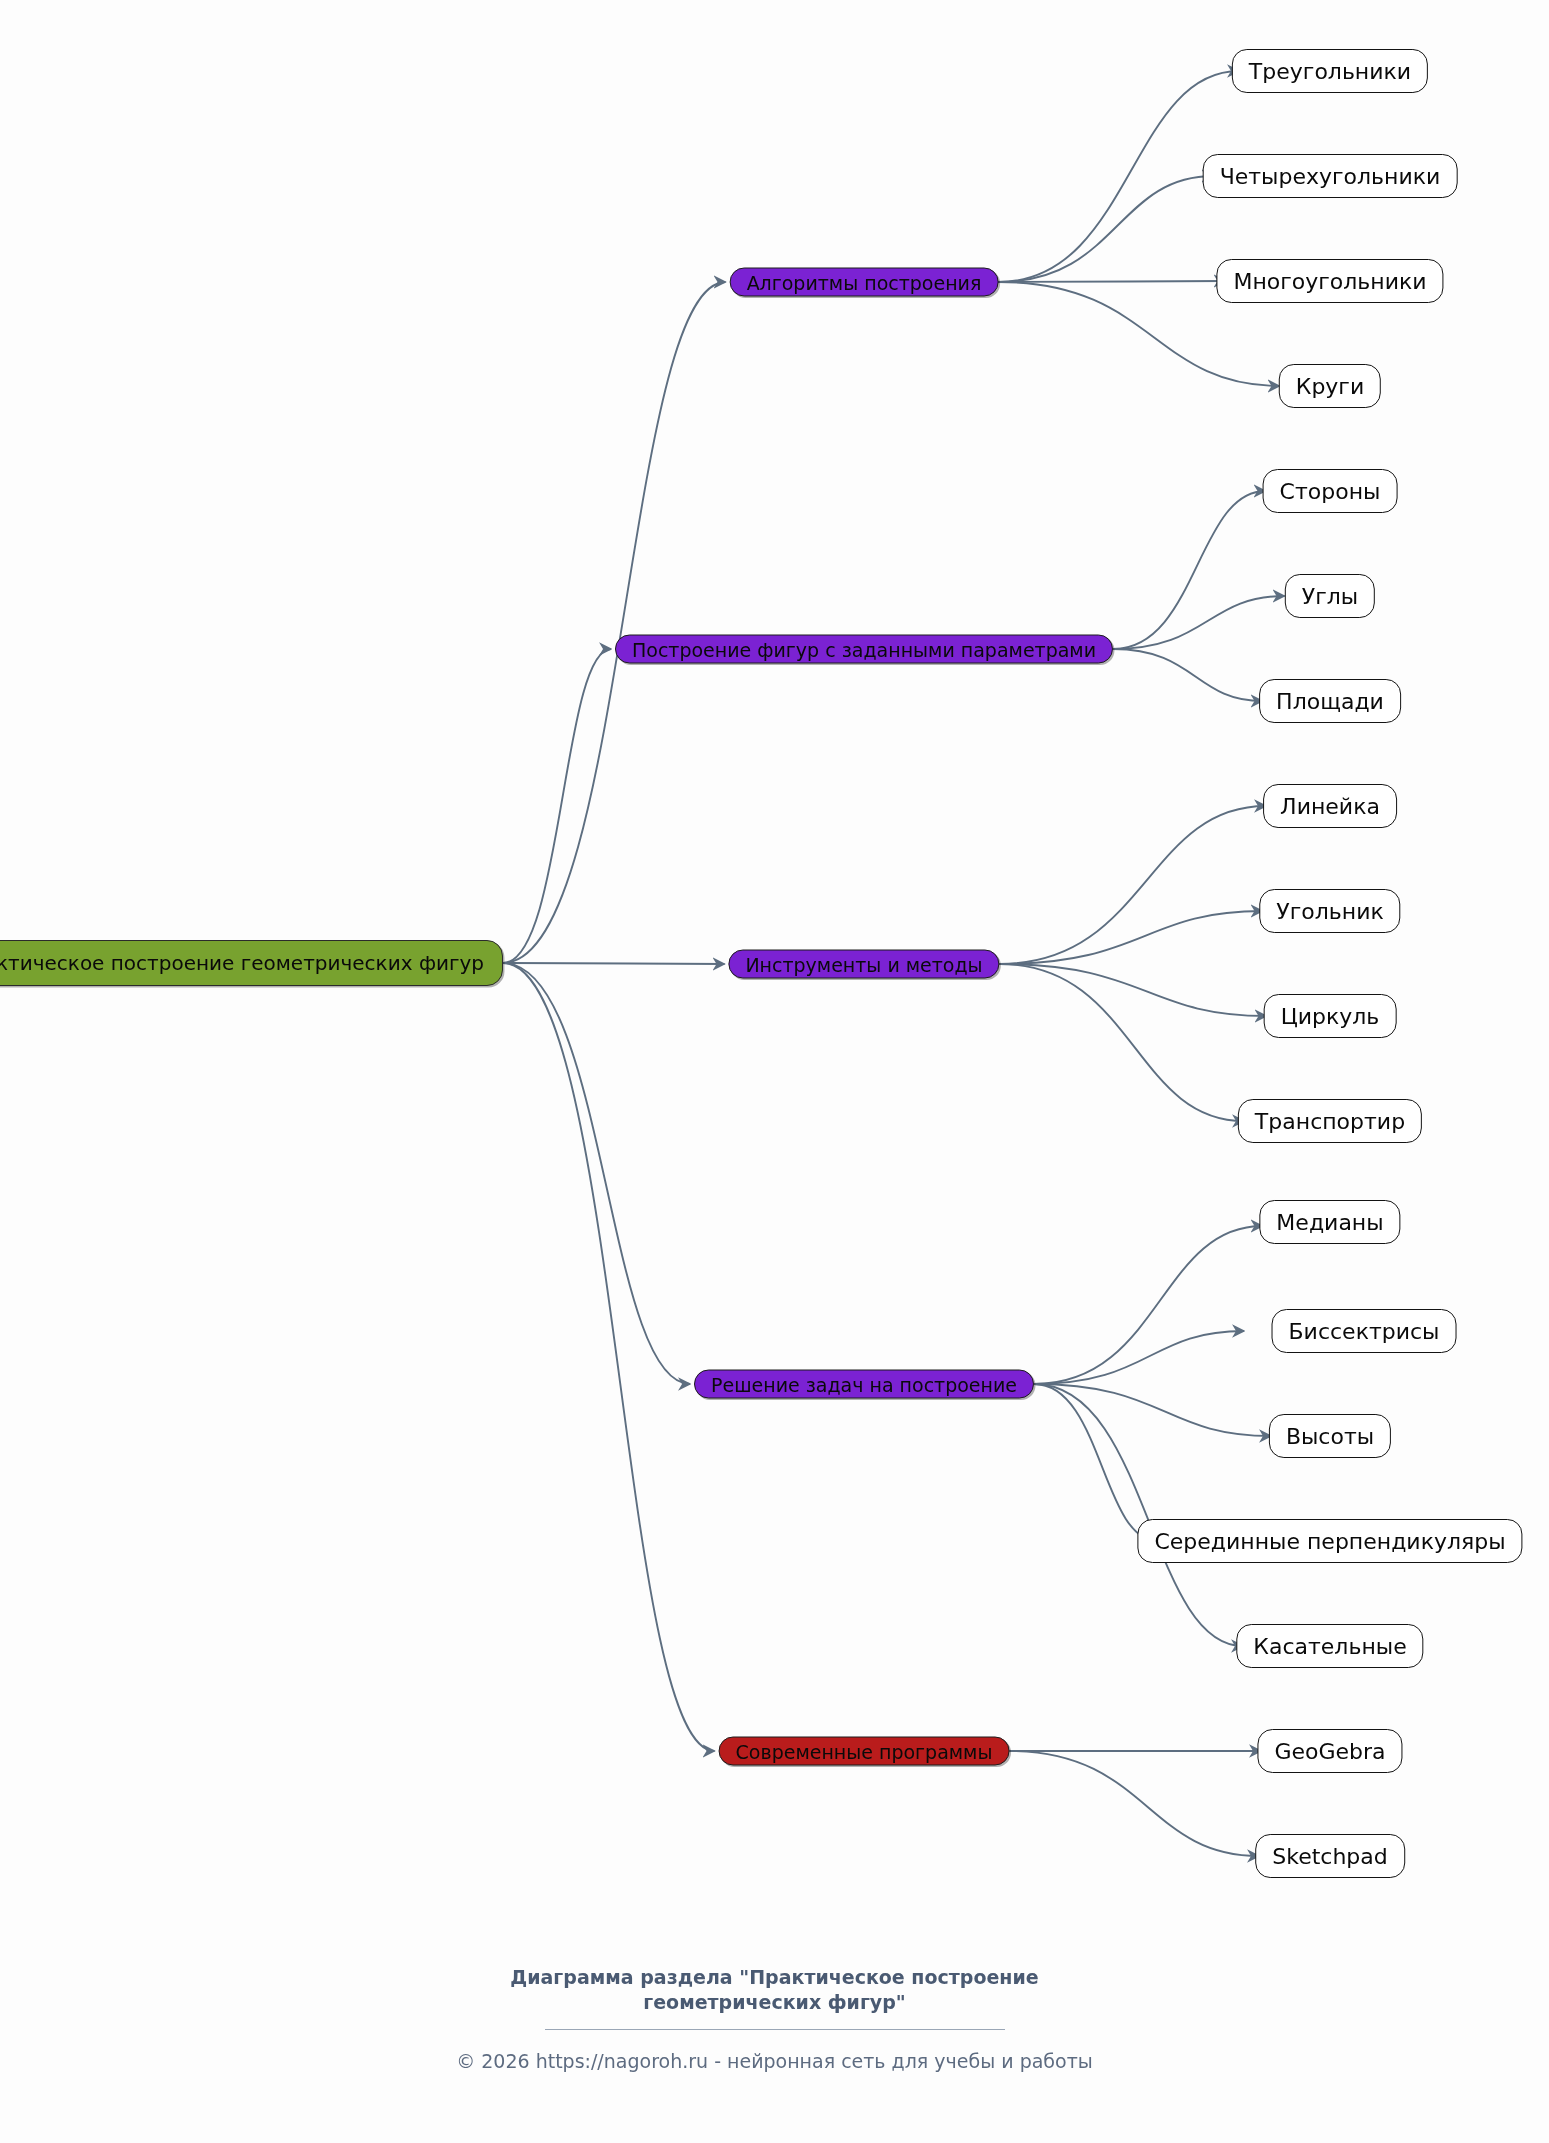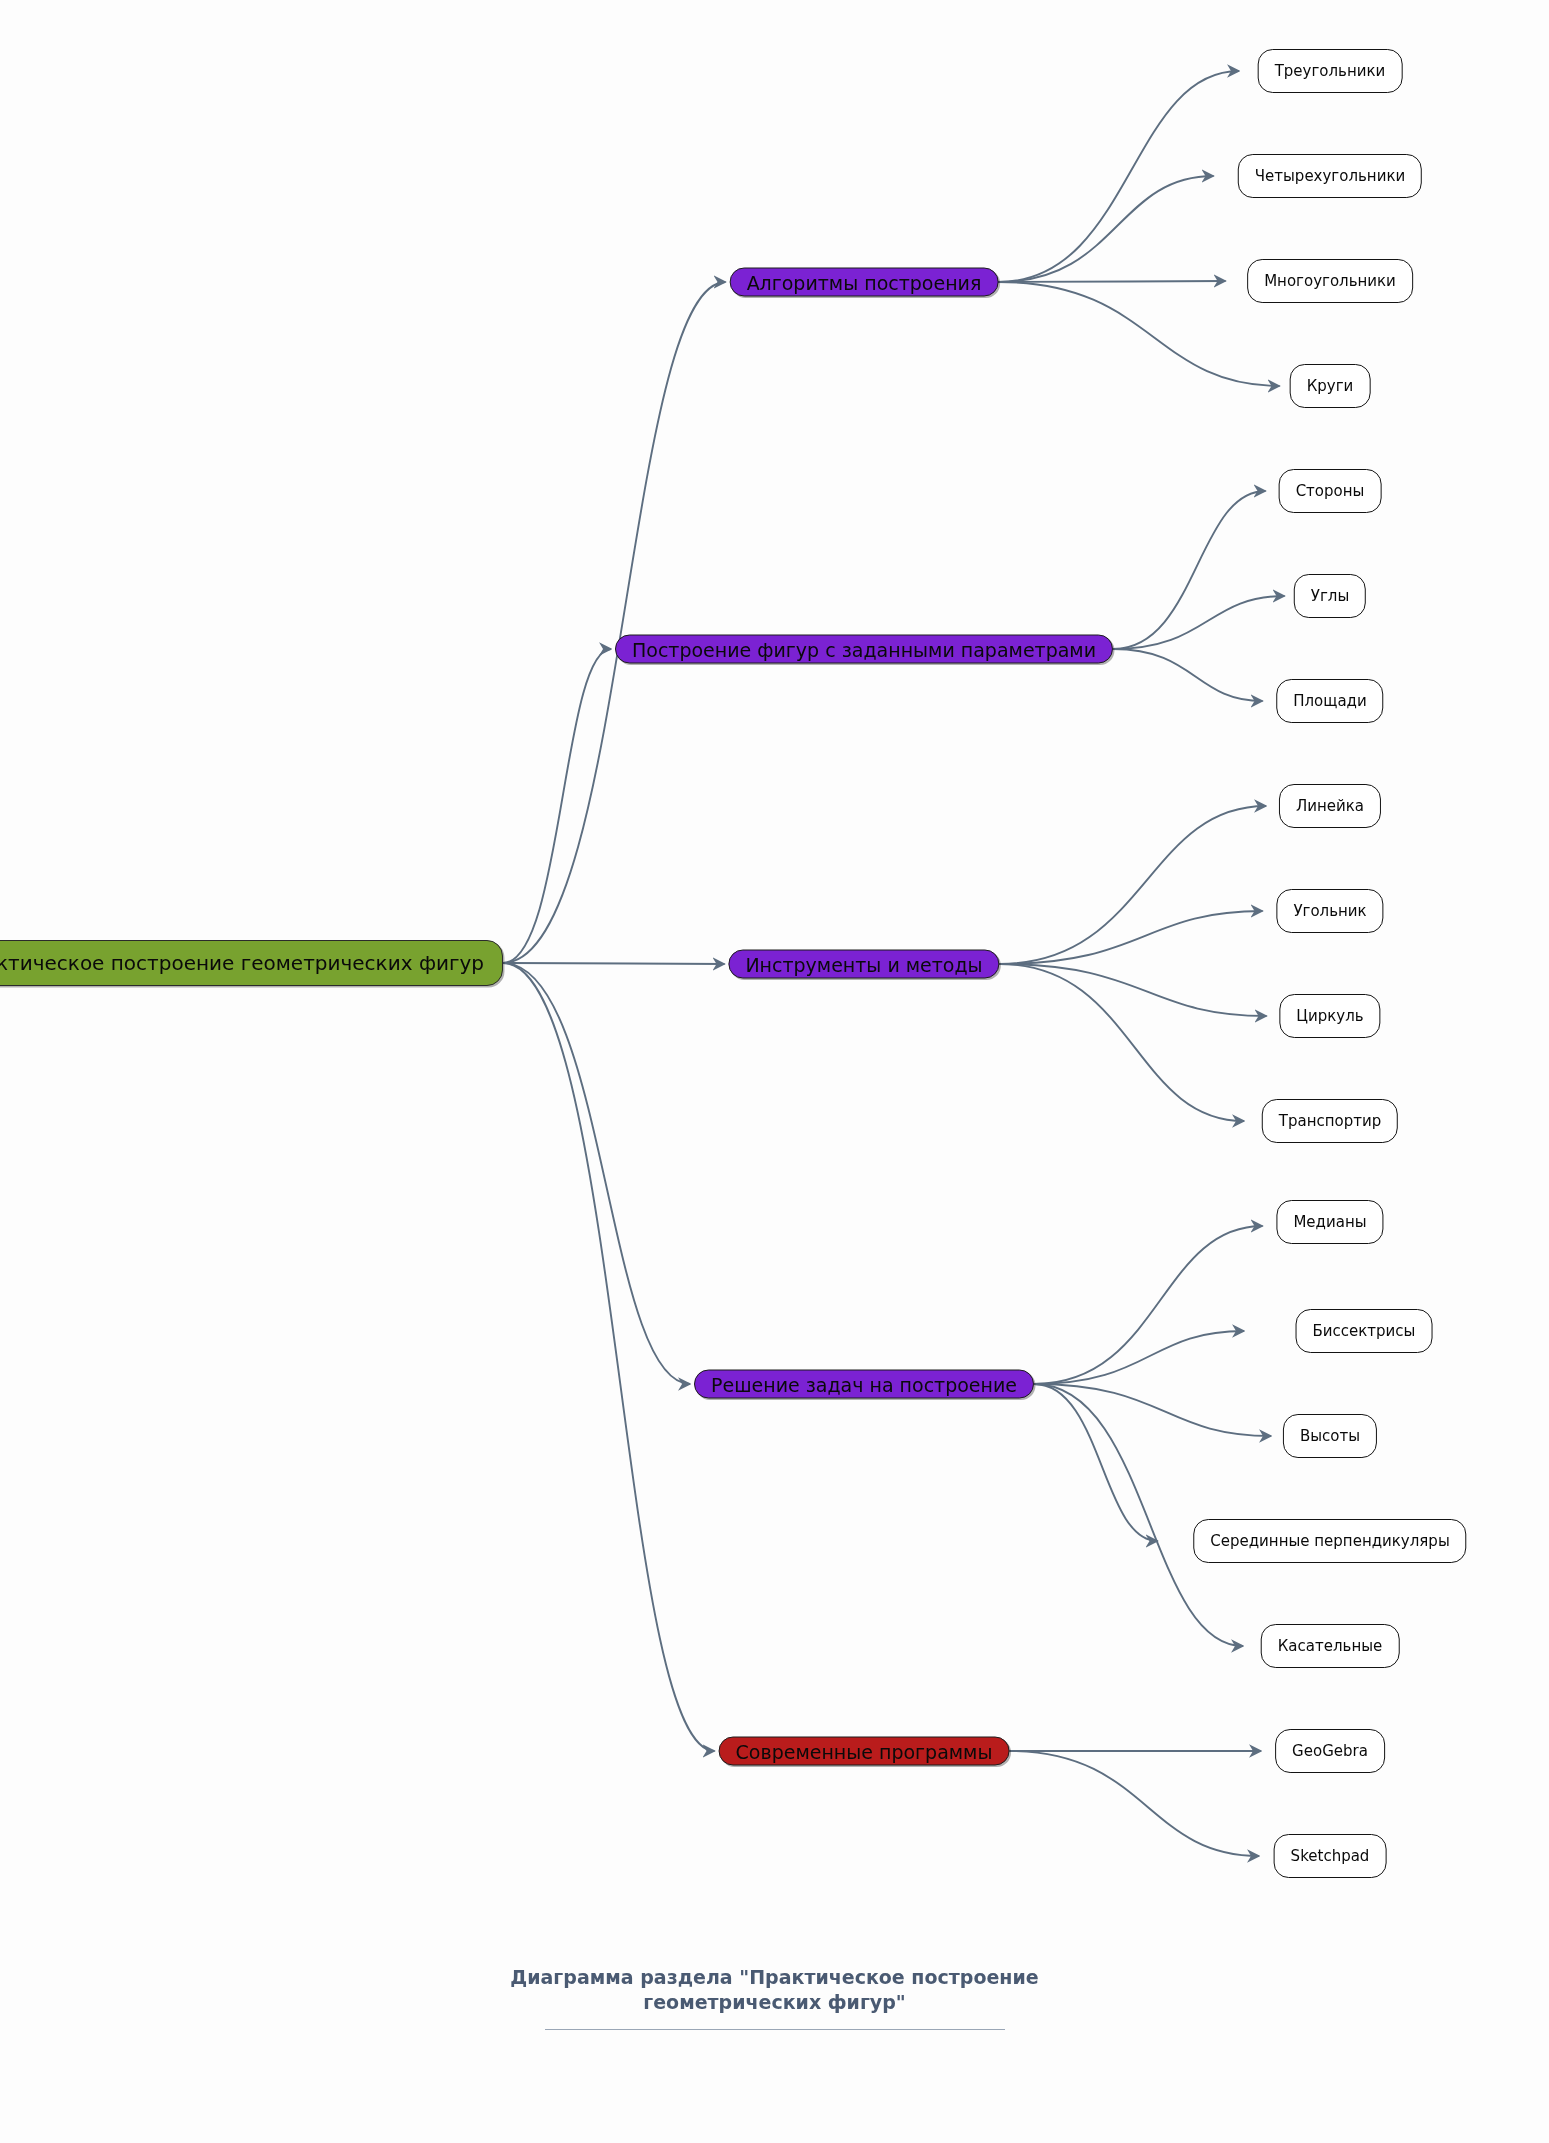--- a/index.html
+++ b/index.html
@@ -51,21 +51,21 @@
     border: 1.6px solid #1d1d1d;
     font-size: 19px;
     height: 29px;
     padding: 0 16px;
     border-radius: 15px;
     box-shadow: 1.5px 1.5px 0 rgba(0,0,0,0.30);
   }
   .node-leaf {
     background: #ffffff;
     border: 1.7px solid #131313;
-    font-size: 15px;
+    font-size: 22px;
     height: 44px;
     padding: 0 16px;
     border-radius: 15px;
   }
   #footer {
     position: absolute;
     left: 0;
     width: 1549px;
     text-align: center;
   }
@@ -200,15 +200,16 @@
       </div>
       <div class="node node-leaf" style="left: 1330px; top: 1856px;">
         <span>Sketchpad</span>
       </div>
     </div>
 
   <div id="footer" style="top: 1965px;">
     <div class="footer-title">Диаграмма раздела "Практическое построение
 геометрических фигур"</div>
     <div class="footer-rule"></div>
+    <div class="footer-copy">© 2026 https://nagoroh.ru - нейронная сеть для учебы и работы</div>
   </div>
 
 </div>
 
 </body></html>

